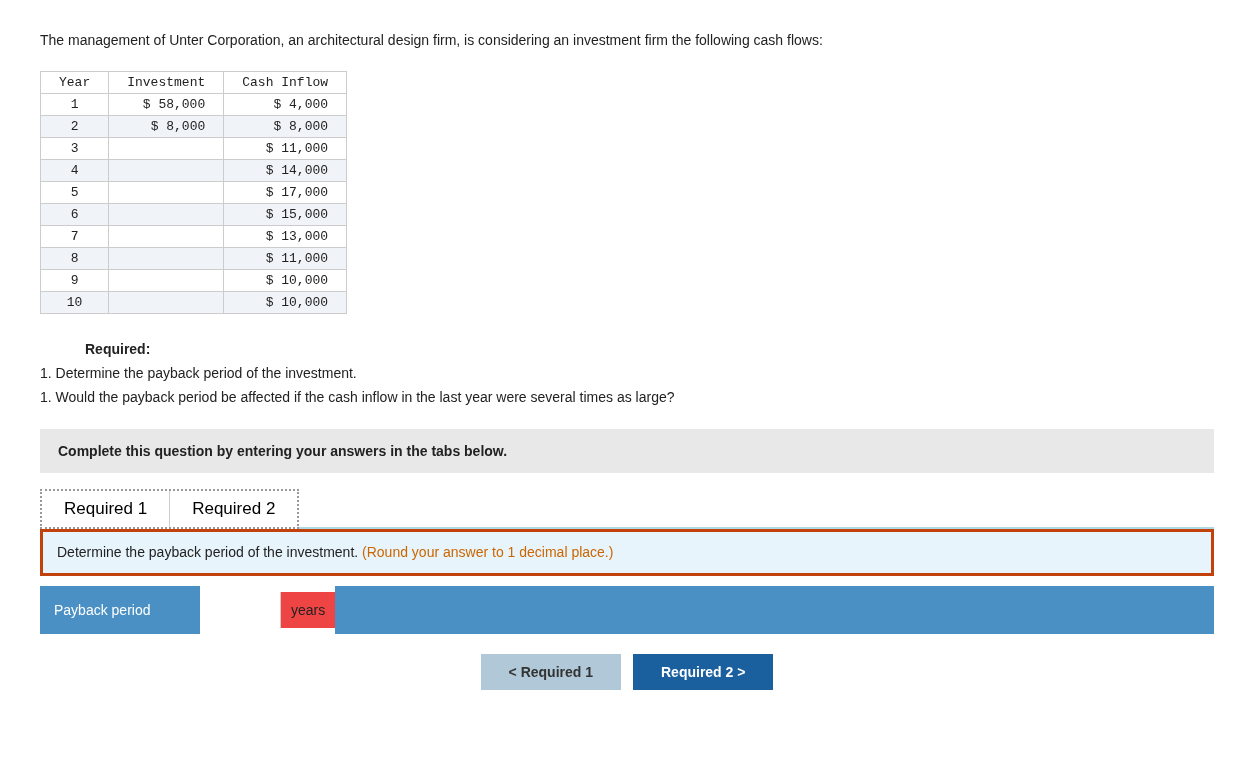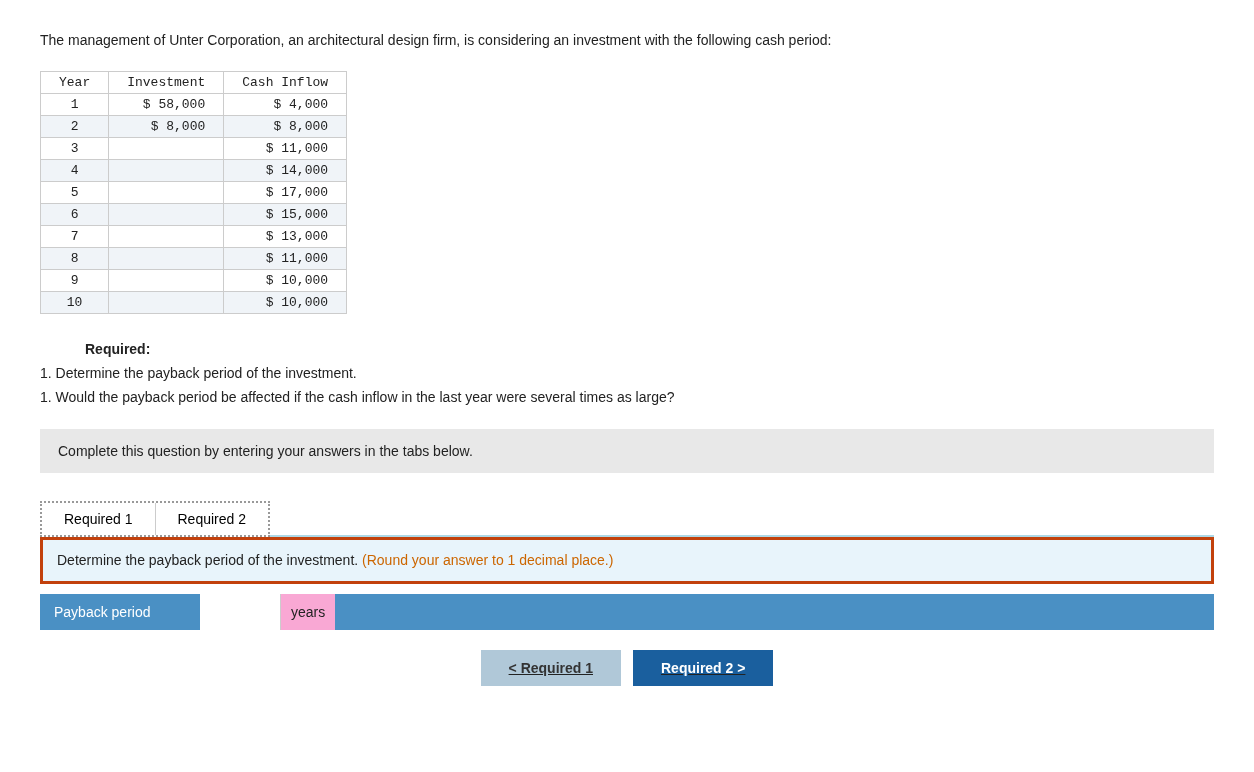--- a/index.html
+++ b/index.html
@@ -50,32 +50,32 @@
       font-size: 14px;
       line-height: 1.7;
     }
     .required-section .bold {
       font-weight: bold;
       padding-left: 45px;
     }
     .complete-box {
       background: #e8e8e8;
       padding: 14px 18px;
-      margin-bottom: 28px;
-      font-weight: normal;
+      margin-bottom: 16px;
+      font-weight: bold;
       font-size: 14px;
     }
     .tabs-container {
       border: 2px dotted #999;
       display: inline-flex;
       margin-bottom: 0;
     }
     .tab {
       padding: 8px 22px;
-      font-size: 14px;
+      font-size: 17px;
       cursor: pointer;
       background: #fff;
       border: none;
     }
     .tab.active {
       background: #fff;
       font-weight: normal;
     }
     .tab-divider {
       width: 1px;
@@ -91,21 +91,21 @@
     .tab-content .orange {
       color: #cc6600;
     }
     .payback-row {
       display: flex;
       align-items: center;
       background: #4a90c4;
       color: #fff;
       padding: 0;
       margin-top: 10px;
-      height: 36px;
+      height: 48px;
     }
     .payback-label {
       background: #4a90c4;
       color: #fff;
       padding: 8px 14px;
       font-size: 14px;
       font-weight: normal;
       white-space: nowrap;
       min-width: 160px;
     }
@@ -118,35 +118,34 @@
     .payback-input {
       border: none;
       outline: none;
       height: 36px;
       width: 80px;
       padding: 0 8px;
       font-size: 14px;
       background: #fff;
     }
     .payback-years {
-      background: #f9a8d4;
+      background: #ef4444;
       color: #222;
       padding: 0 10px;
       height: 36px;
       display: flex;
       align-items: center;
       font-size: 14px;
       border-left: 1px solid #ccc;
     }
     .nav-buttons {
       display: flex;
       gap: 4px;
       margin-top: 20px;
       justify-content: center;
-      text-decoration: underline;
     }
     .nav-btn {
       padding: 10px 28px;
       font-size: 14px;
       cursor: pointer;
       border: none;
       font-weight: bold;
     }
     .nav-btn.prev {
       background: #b0c8d8;
@@ -157,21 +156,21 @@
       background: #1a5f9e;
       color: #fff;
     }
     .tabs-wrapper {
       margin-bottom: 0;
     }
   </style>
 </head>
 <body>
 
-<p class="intro-text">The management of Unter Corporation, an architectural design firm, is considering an investment with the following cash period:</p>
+<p class="intro-text">The management of Unter Corporation, an architectural design firm, is considering an investment firm the following cash flows:</p>
 
 <table class="data-table">
   <thead>
     <tr>
       <th>Year</th>
       <th>Investment</th>
       <th>Cash Inflow</th>
     </tr>
   </thead>
   <tbody id="table-body">

